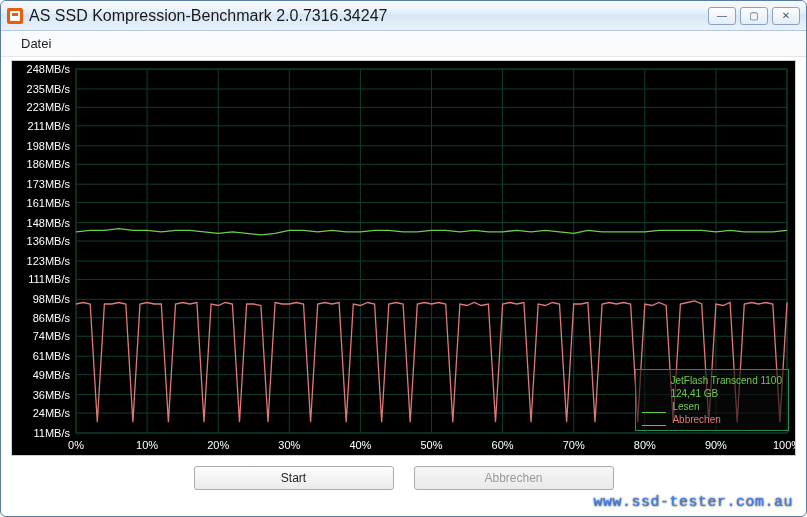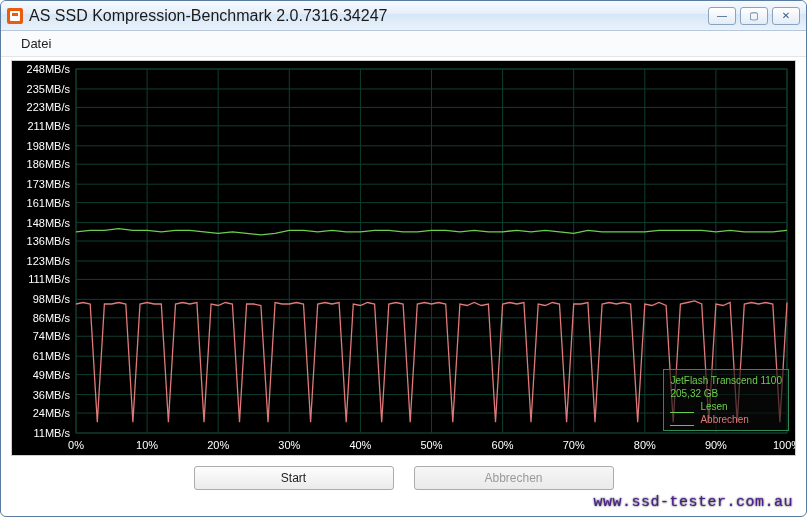--- a/index.html
+++ b/index.html
@@ -13,29 +13,29 @@
   .menu-item { padding: 4px 8px; }
   .chart-frame { margin: 3px 10px 4px 10px; border: 1px solid #cfcfcf; background: #fff; }
   .chart { background: #000; position: relative; width: 100%; height: 394px; }
   svg { display: block; }
   .y-label, .x-label { fill: #fff; font-size: 11px; font-family: "Segoe UI", Tahoma, sans-serif; }
   .grid-h { stroke: #0f3e30; stroke-width: 1; }
   .grid-v { stroke: #0f3e30; stroke-width: 1; }
   .read-line { stroke: #6cce4e; stroke-width: 1.3; fill: none; }
   .write-line { stroke: #e07a7a; stroke-width: 1.3; fill: none; }
   .legend-box { position: absolute; right: 6px; bottom: 24px; border: 1px solid #2e8b57; background: rgba(10,10,10,.6); padding: 4px 6px; font-size: 10px; line-height: 1.3; }
-  .legend-title { color: #6cce4e; white-space: nowrap; }
+  .legend-title { color: #6cce4e; white-space: nowrap; padding-left: 28px; }
   .legend-line { display: flex; align-items: flex-end; gap: 6px; }
   .legend-swatch { width: 24px; height: 0; border-top: 1.5px solid; }
   .legend-read { border-color: #6cce4e; } .legend-read-txt { color: #6cce4e; }
   .legend-write { border-color: #e07a7a; } .legend-write-txt { color: #e07a7a; }
   .button-bar { display: flex; justify-content: center; gap: 20px; padding: 6px 8px 10px; }
   .btn { width: 200px; height: 24px; font-size: 12px; border: 1px solid #acacac; border-radius: 3px; background: linear-gradient(#fdfdfd,#ebebeb); color: #222; }
   .btn[disabled] { color: #9a9a9a; background: linear-gradient(#f6f6f6,#eaeaea); }
-  .watermark { position: absolute; right: 14px; bottom: 6px; font-family: "Courier New", monospace; font-size: 15px; letter-spacing: .5px; color: #4c1d95; text-shadow: 0 0 2px #000; }
+  .watermark { position: absolute; right: 14px; bottom: 6px; font-family: "Courier New", monospace; font-size: 15px; letter-spacing: .5px; color: #3b82f6; text-shadow: 0 0 2px #000; }
 </style>
 </head>
 <body>
 
 <div class="titlebar">
   <svg class="app-icon" viewBox="0 0 16 16">
       <rect width="16" height="16" rx="2" fill="#e85c0b"></rect>
       <rect x="3" y="3" width="10" height="10" fill="#fff" rx="1"></rect>
       <rect x="5" y="5" width="6" height="3" fill="#e85c0b"></rect>
     </svg>
@@ -115,21 +115,21 @@
         <line x1="703.9" y1="8" x2="703.9" y2="372" class="grid-v"></line>
         <text x="703.9" y="388" text-anchor="middle" class="x-label">90%</text>
         <line x1="775" y1="8" x2="775" y2="372" class="grid-v"></line>
         <text x="775" y="388" text-anchor="middle" class="x-label">100%</text>
         <rect x="64" y="8" width="711" height="364" fill="none" stroke="#0f3e30"></rect>
         <path d="M64.0 170.8 L78.2 169.3 L92.4 169.3 L106.7 167.7 L120.9 169.3 L135.1 169.3 L149.3 170.8 L163.5 169.3 L177.8 169.3 L192.0 170.8 L206.2 172.3 L220.4 170.8 L234.6 172.3 L248.9 173.9 L263.1 172.3 L277.3 169.3 L291.5 169.3 L305.7 170.8 L320.0 169.3 L334.2 170.8 L348.4 170.8 L362.6 169.3 L376.8 169.3 L391.1 170.8 L405.3 170.8 L419.5 169.3 L433.7 169.3 L447.9 170.8 L462.2 169.3 L476.4 170.8 L490.6 170.8 L504.8 169.3 L519.0 170.8 L533.3 169.3 L547.5 170.8 L561.7 172.3 L575.9 169.3 L590.1 170.8 L604.4 170.8 L618.6 170.8 L632.8 170.8 L647.0 169.3 L661.2 169.3 L675.5 169.3 L689.7 169.3 L703.9 170.8 L718.1 169.3 L732.3 170.8 L746.6 170.8 L760.8 170.8 L775.0 169.3 " class="read-line"></path>
         <path d="M64.0 243.0 L71.1 241.5 L78.2 243.0 L85.3 361.2 L92.4 243.0 L99.6 243.0 L106.7 241.5 L113.8 243.0 L120.9 361.2 L128.0 243.0 L135.1 241.5 L142.2 243.0 L149.3 243.0 L156.4 361.2 L163.5 243.0 L170.6 241.5 L177.8 243.0 L184.9 241.5 L192.0 361.2 L199.1 243.0 L206.2 244.5 L213.3 241.5 L220.4 243.0 L227.5 361.2 L234.6 243.0 L241.8 243.0 L248.9 244.5 L256.0 361.2 L263.1 241.5 L270.2 243.0 L277.3 243.0 L284.4 241.5 L291.5 243.0 L298.6 361.2 L305.7 243.0 L312.9 241.5 L320.0 243.0 L327.1 241.5 L334.2 361.2 L341.3 243.0 L348.4 244.5 L355.5 241.5 L362.6 243.0 L369.7 361.2 L376.8 243.0 L383.9 241.5 L391.1 243.0 L398.2 361.2 L405.3 243.0 L412.4 241.5 L419.5 243.0 L426.6 241.5 L433.7 243.0 L440.8 361.2 L447.9 243.0 L455.1 244.5 L462.2 241.5 L469.3 244.5 L476.4 243.0 L483.5 361.2 L490.6 243.0 L497.7 241.5 L504.8 243.0 L511.9 241.5 L519.0 361.2 L526.2 243.0 L533.3 244.5 L540.4 241.5 L547.5 243.0 L554.6 361.2 L561.7 243.0 L568.8 243.0 L575.9 241.5 L583.0 361.2 L590.1 243.0 L597.3 241.5 L604.4 243.0 L611.5 241.5 L618.6 243.0 L625.7 361.2 L632.8 243.0 L639.9 244.5 L647.0 241.5 L654.1 244.5 L661.2 361.2 L668.4 243.0 L675.5 241.5 L682.6 239.9 L689.7 243.0 L696.8 361.2 L703.9 243.0 L711.0 244.5 L718.1 241.5 L725.2 361.2 L732.3 243.0 L739.4 241.5 L746.6 243.0 L753.7 241.5 L760.8 243.0 L767.9 361.2 L775.0 241.5 " class="write-line"></path>
       </svg>
     <div class="legend-box">
       <div class="legend-title">JetFlash Transcend 1100</div>
-      <div class="legend-title">205,32 GB</div>
+      <div class="legend-title">124,41 GB</div>
       <div class="legend-line">
           <span class="legend-swatch legend-read"></span>
           <span class="legend-read-txt">Lesen</span>
         </div>
       <div class="legend-line">
           <span class="legend-swatch legend-write"></span>
           <span class="legend-write-txt">Abbrechen</span>
         </div>
     </div>
   </div>

